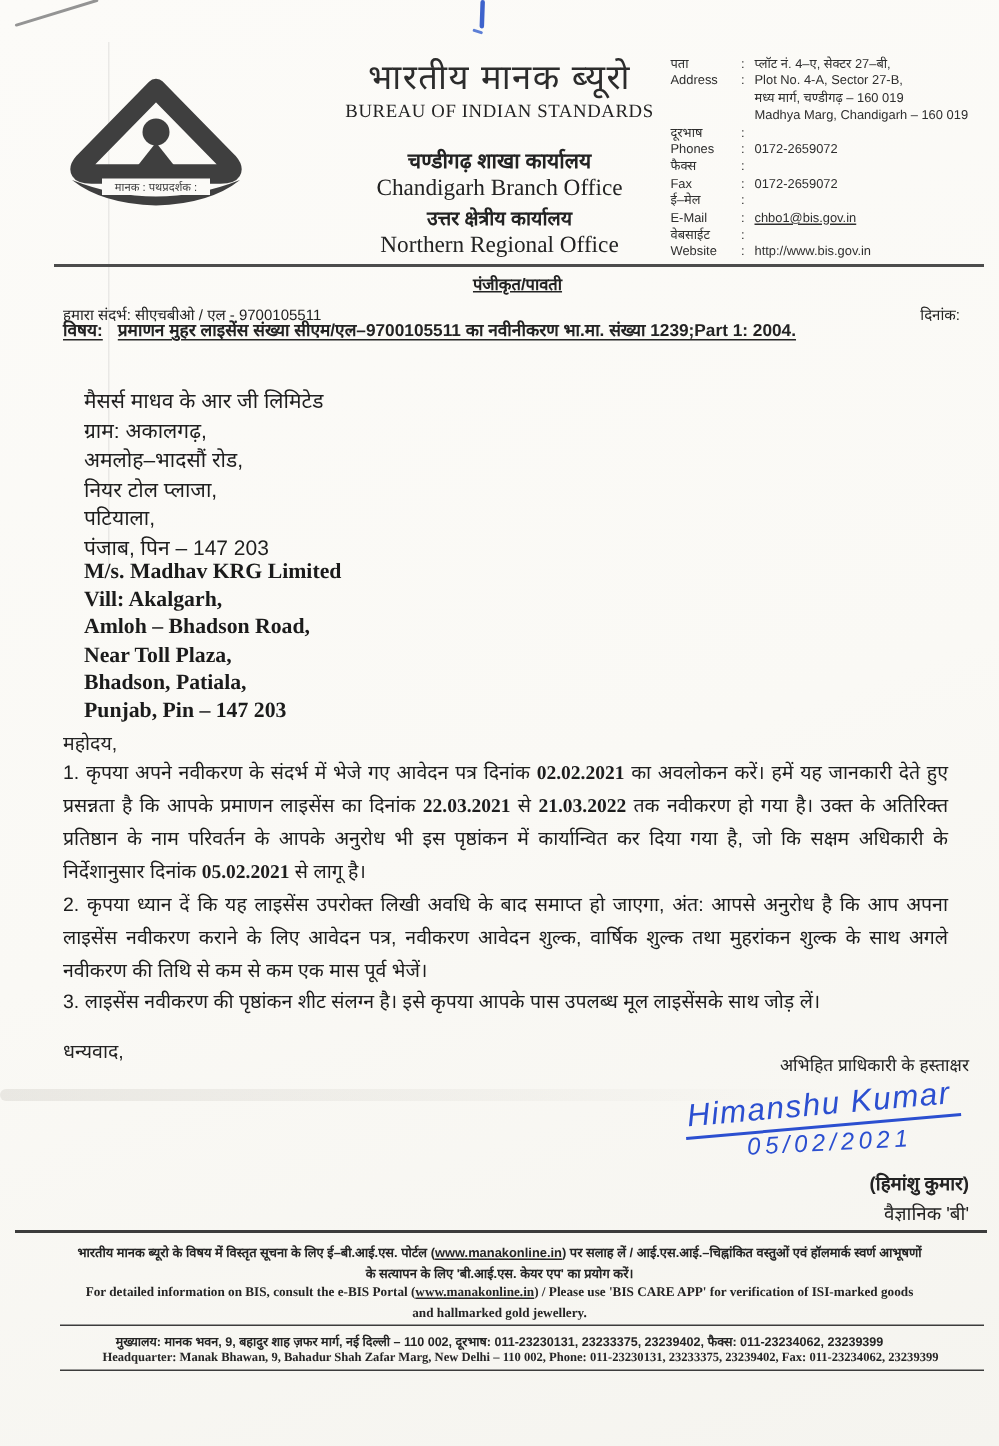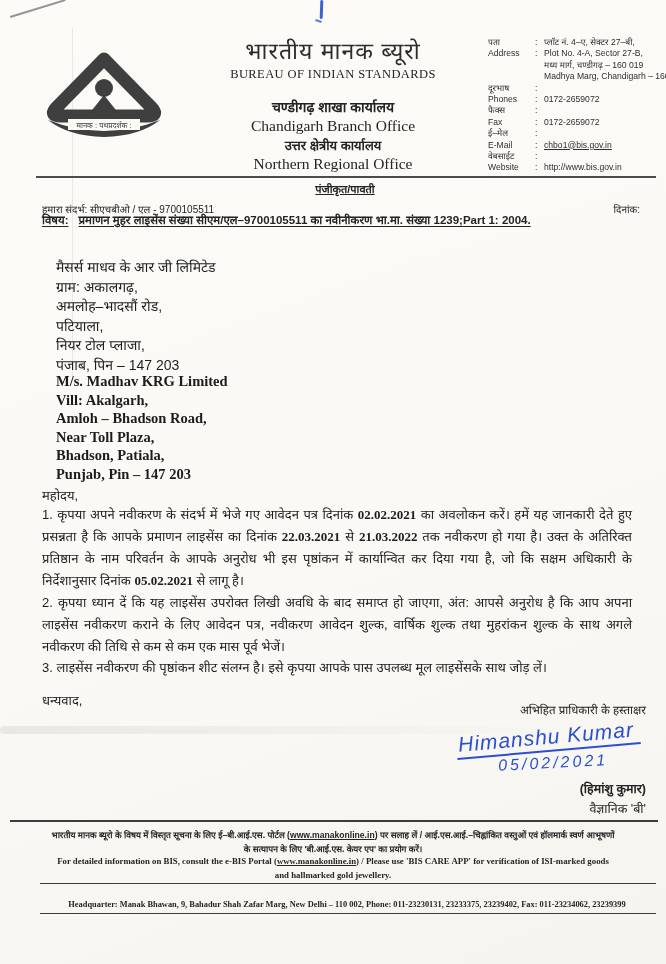--- a/index.html
+++ b/index.html
@@ -17,21 +17,21 @@
   .logo{left:42px;top:50px;}
   .org{left:183px;top:34px;width:300px;text-align:center;}
   .org-hi{font-size:23px;letter-spacing:1px;color:#2c2c2c;}
   .org-en{font-family:"Liberation Serif",serif;font-size:12.5px;letter-spacing:.4px;margin-top:1px;}
   .branch-hi{font-size:14px;font-weight:bold;margin-top:15px;}
   .branch-en{font-family:"Liberation Serif",serif;font-size:15.5px;margin-top:1px;}
   .region-hi{font-size:13px;font-weight:bold;margin-top:1px;}
   .region-en{font-family:"Liberation Serif",serif;font-size:15.5px;margin-top:1px;}
   .contact{left:447px;top:37px;width:214px;font-size:8.6px;line-height:11.4px;color:#2e2e2e;}
   .crow{display:flex;}
-  .cl{width:47px;flex:none;margin-left:41px;}
+  .cl{width:47px;flex:none;}
   .cs{width:9px;flex:none;text-align:left;}
   .cv{flex:1;white-space:nowrap;}
   .u{text-decoration:underline;}
   .rule-head{top:176px;left:36px;right:10px;border-top:2px solid #4c4c4c;}
   
   .reg{top:181px;left:0;right:0;text-align:center;font-size:11px;font-weight:bold;text-decoration:underline;margin-left:24px;}
   .refrow{top:202px;left:42px;right:26px;display:flex;justify-content:space-between;font-size:10px;}
   .subject{top:212px;left:42px;font-size:11.5px;font-weight:bold;white-space:nowrap;}
   .subject span{text-decoration:underline;text-underline-offset:2px;}
   .subject .gap{margin-left:10px;}
@@ -167,22 +167,22 @@
     <span>दिनांक:</span>
   </div>
   <div class="abs subject">
     <span>विषय:</span><span class="gap">प्रमाणन मुहर लाइसेंस संख्या सीएम/एल–9700105511 का नवीनीकरण भा.मा. संख्या 1239;Part 1: 2004.</span>
   </div>
 
   <div class="abs addr-hi">
     <div>मैसर्स माधव के आर जी लिमिटेड</div>
     <div>ग्राम: अकालगढ़,</div>
     <div>अमलोह–भादसौं रोड,</div>
+    <div>नियर टोल प्लाजा,</div>
     <div>पटियाला,</div>
-    <div>नियर टोल प्लाजा,</div>
     <div>पंजाब, पिन – 147 203</div>
   </div>
   <div class="abs addr-en">
     <div>M/s. Madhav KRG Limited</div>
     <div>Vill: Akalgarh,</div>
     <div>Amloh – Bhadson Road,</div>
     <div>Near Toll Plaza,</div>
     <div>Bhadson, Patiala,</div>
     <div>Punjab, Pin – 147 203</div>
   </div>
@@ -208,16 +208,17 @@
   <div class="abs f-rule1"></div>
   <div class="abs fline f-hi1">
     <span>भारतीय मानक ब्यूरो के विषय में विस्तृत सूचना के लिए ई–बी.आई.एस. पोर्टल (</span><span class="u">www.manakonline.in</span><span>) पर सलाह लें / आई.एस.आई.–चिह्नांकित वस्तुओं एवं हॉलमार्क स्वर्ण आभूषणों</span>
   </div>
   <div class="abs fline f-hi2">के सत्यापन के लिए 'बी.आई.एस. केयर एप' का प्रयोग करें।</div>
   <div class="abs fline f-en1">
     <span>For detailed information on BIS, consult the e-BIS Portal (</span><span class="u">www.manakonline.in</span><span>) / Please use 'BIS CARE APP' for verification of ISI-marked goods</span>
   </div>
   <div class="abs fline f-en2">and hallmarked gold jewellery.</div>
   <div class="abs f-rule2"></div>
+  <div class="abs fline f-hq-hi">मुख्यालय: मानक भवन, 9, बहादुर शाह ज़फर मार्ग, नई दिल्ली – 110 002, दूरभाष: 011-23230131, 23233375, 23239402, फैक्स: 011-23234062, 23239399</div>
   <div class="abs fline f-hq-en">Headquarter: Manak Bhawan, 9, Bahadur Shah Zafar Marg, New Delhi – 110 002, Phone: 011-23230131, 23233375, 23239402, Fax: 011-23234062, 23239399</div>
   <div class="abs f-rule3"></div>
 
 </div>
 
 </body></html>

